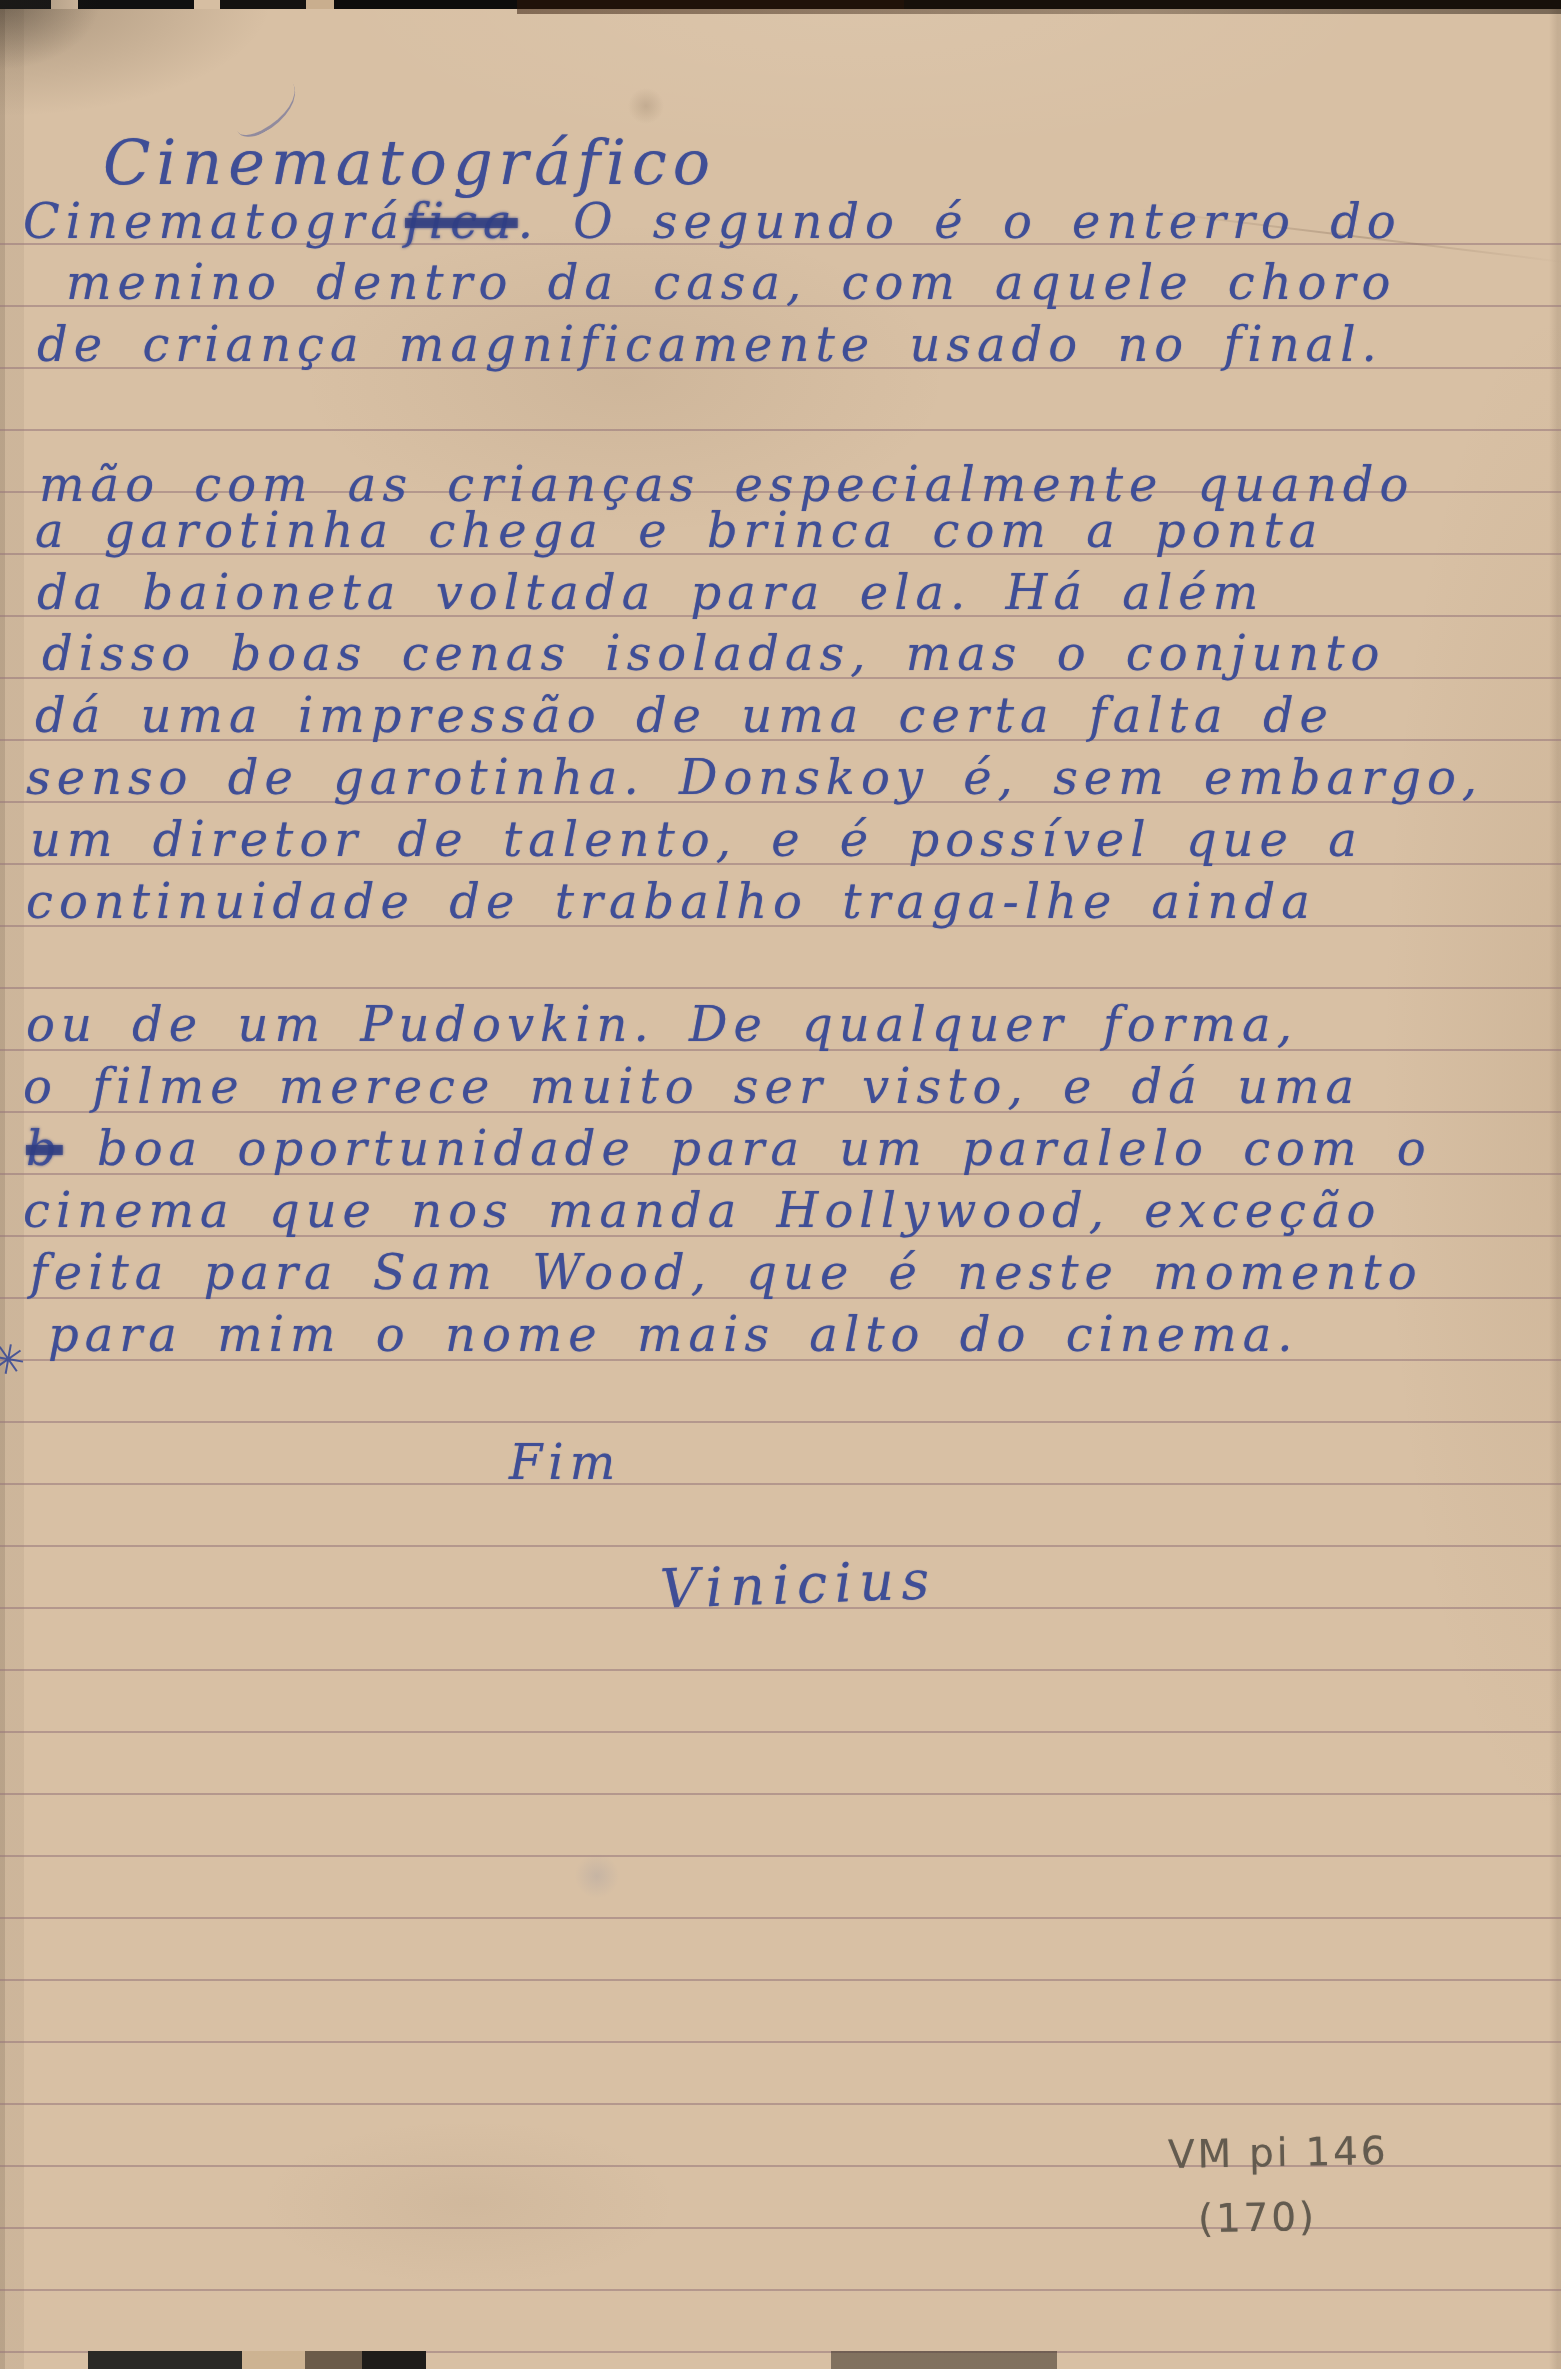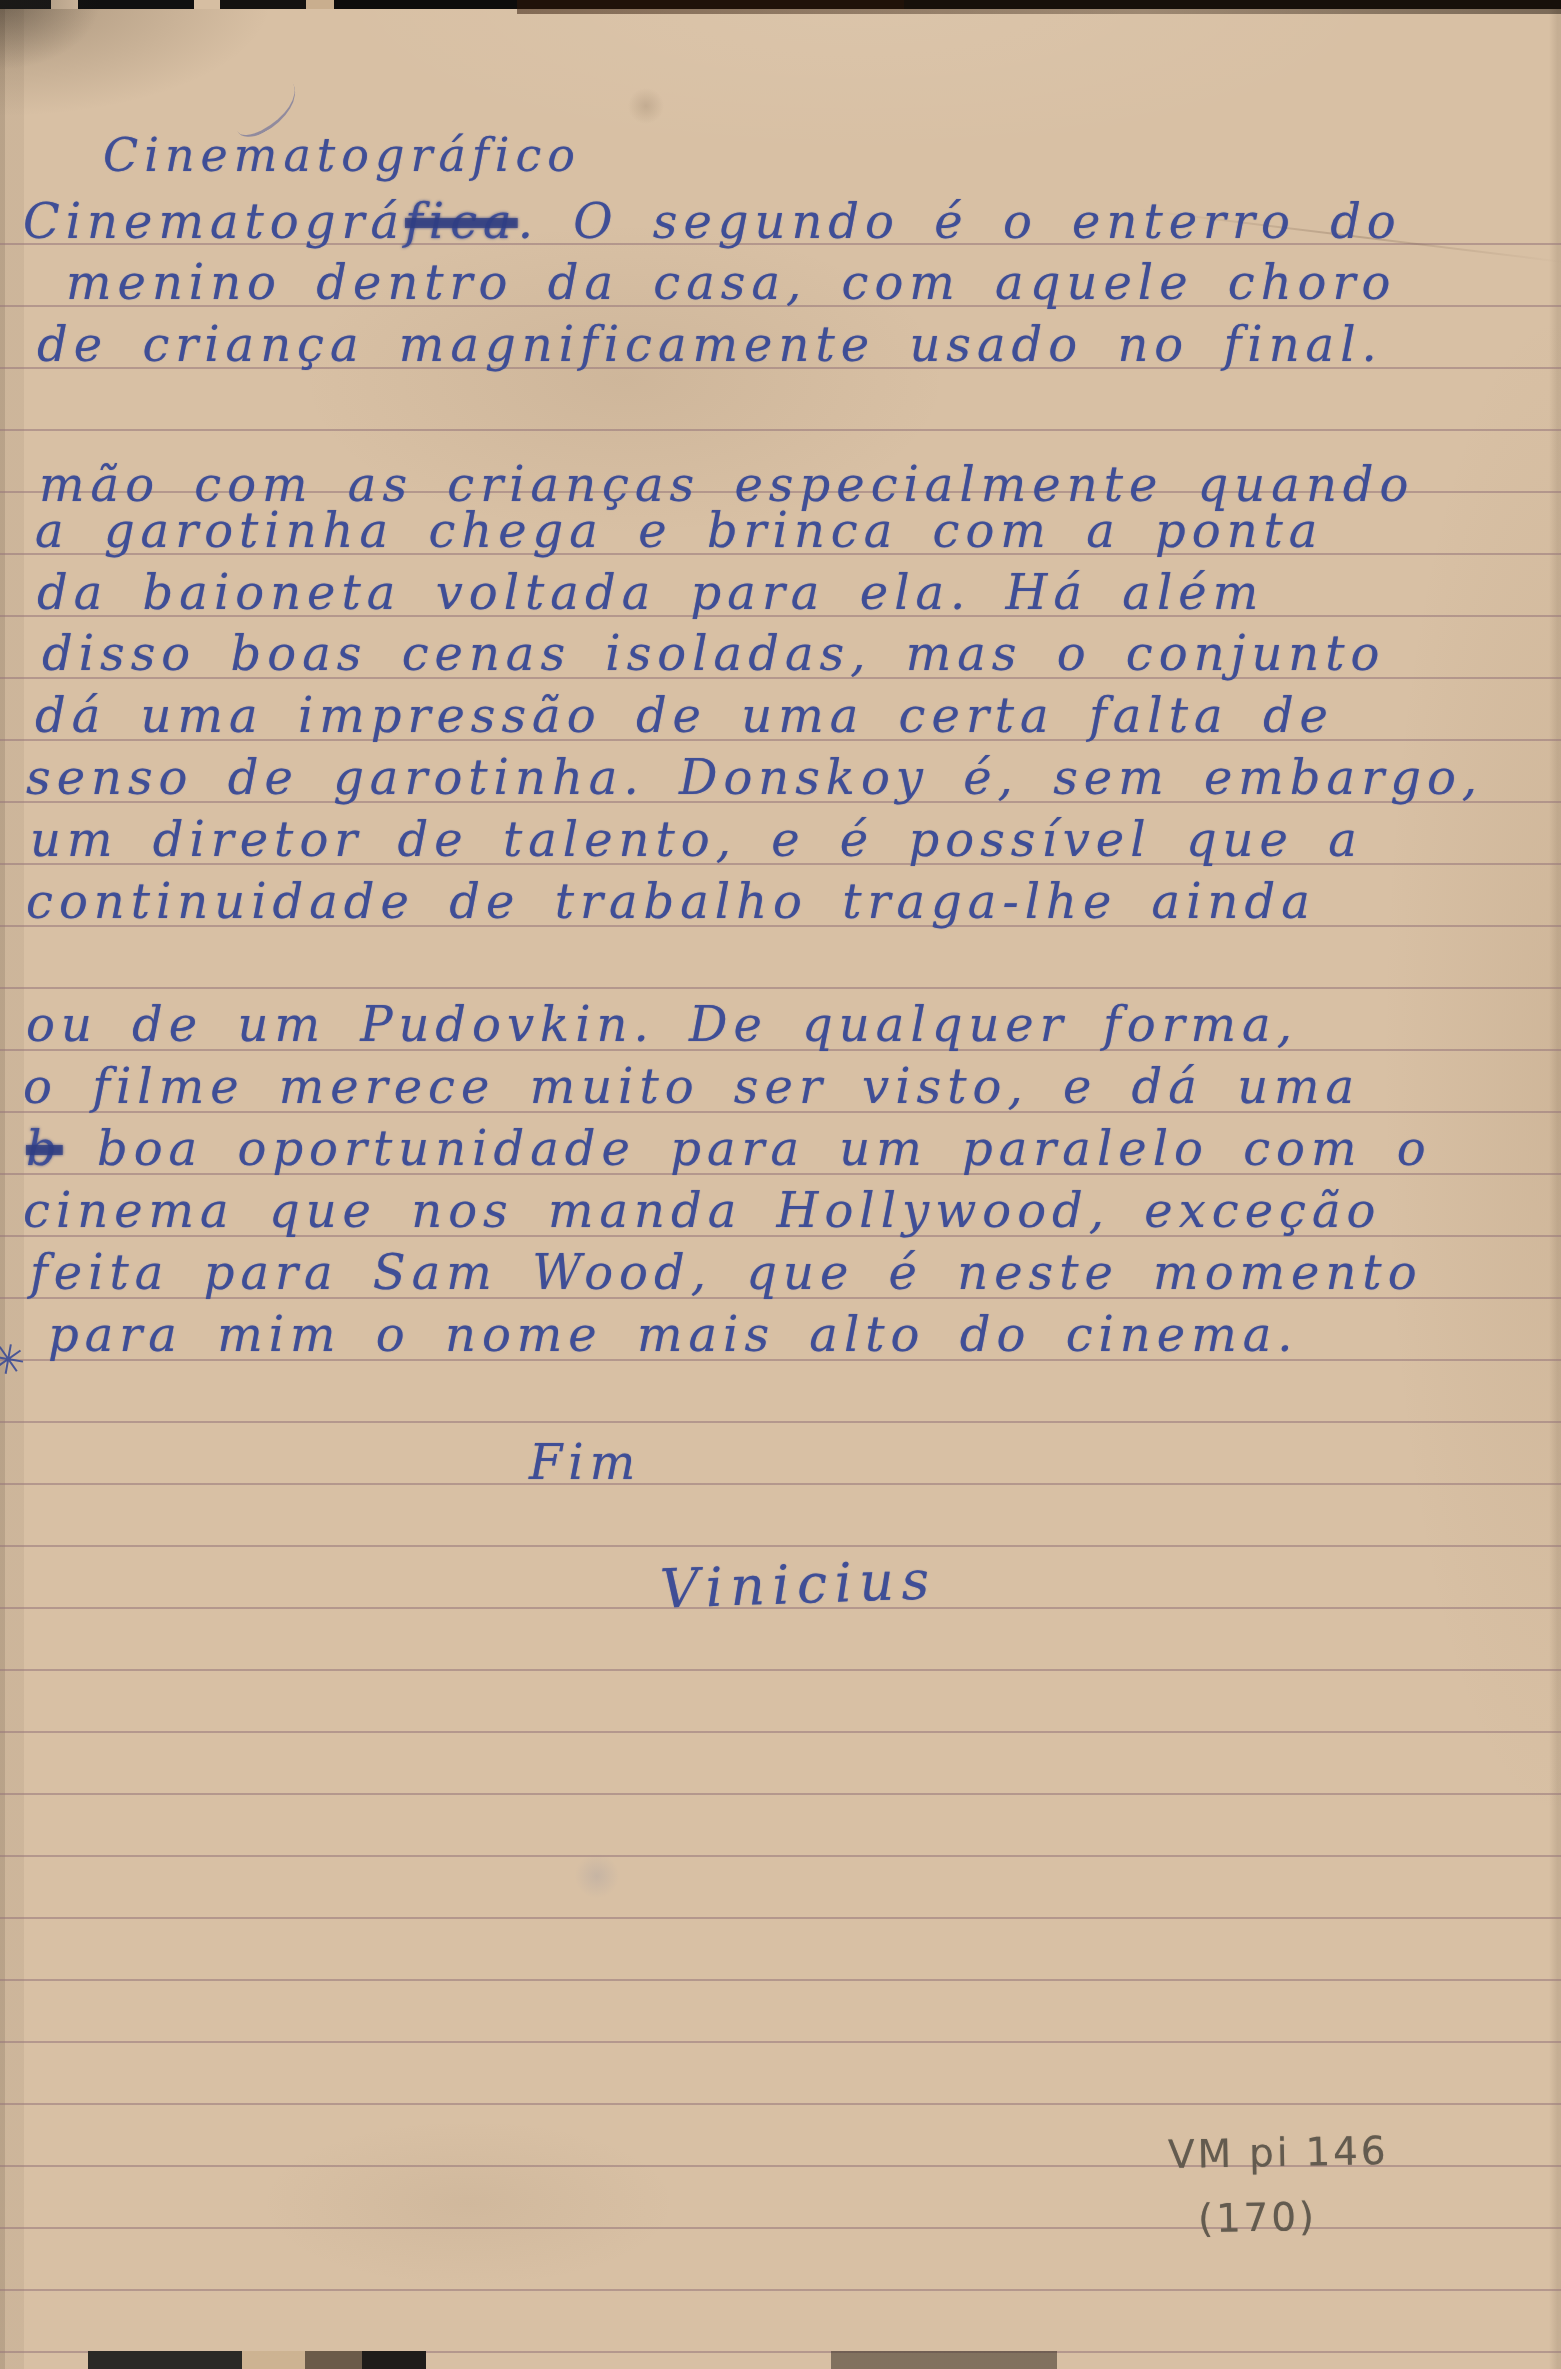--- a/index.html
+++ b/index.html
@@ -78,22 +78,22 @@
     position:absolute;
     white-space:nowrap;
     font-style:italic;
     font-size:48px;
     letter-spacing:6px;
     word-spacing:13px;
     line-height:1;
     color:rgba(59,75,150,0.92);
     text-shadow:0 0 1.1px rgba(59,75,150,0.65);
   }
-  .heading{font-size:46px;text-align:right;}
-  .closing{font-size:48px;margin-left:20px;}
+  .heading{font-size:62px;text-align:right;}
+  .closing{font-size:48px;}
   .signature{font-size:54px;letter-spacing:7.4px;transform:rotate(-2deg);}
   .struck{
     text-decoration:line-through;
     text-decoration-style:wavy;
     text-decoration-thickness:4.6px;
     text-decoration-color:rgba(48,62,130,0.9);
   }
   .smudged{
     text-decoration:line-through;
     text-decoration-thickness:10px;

